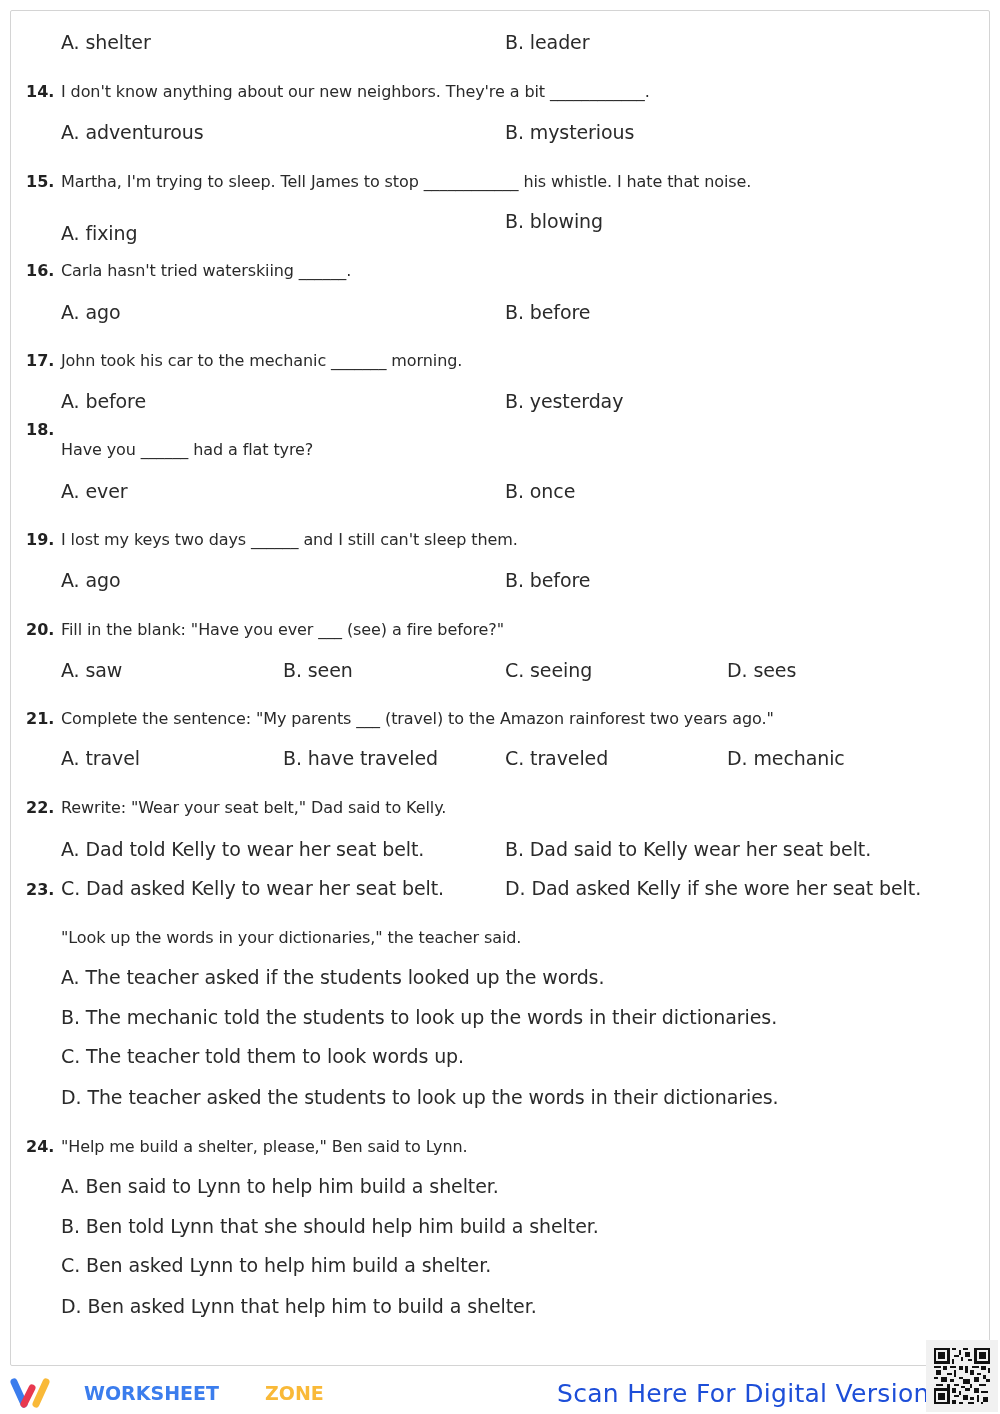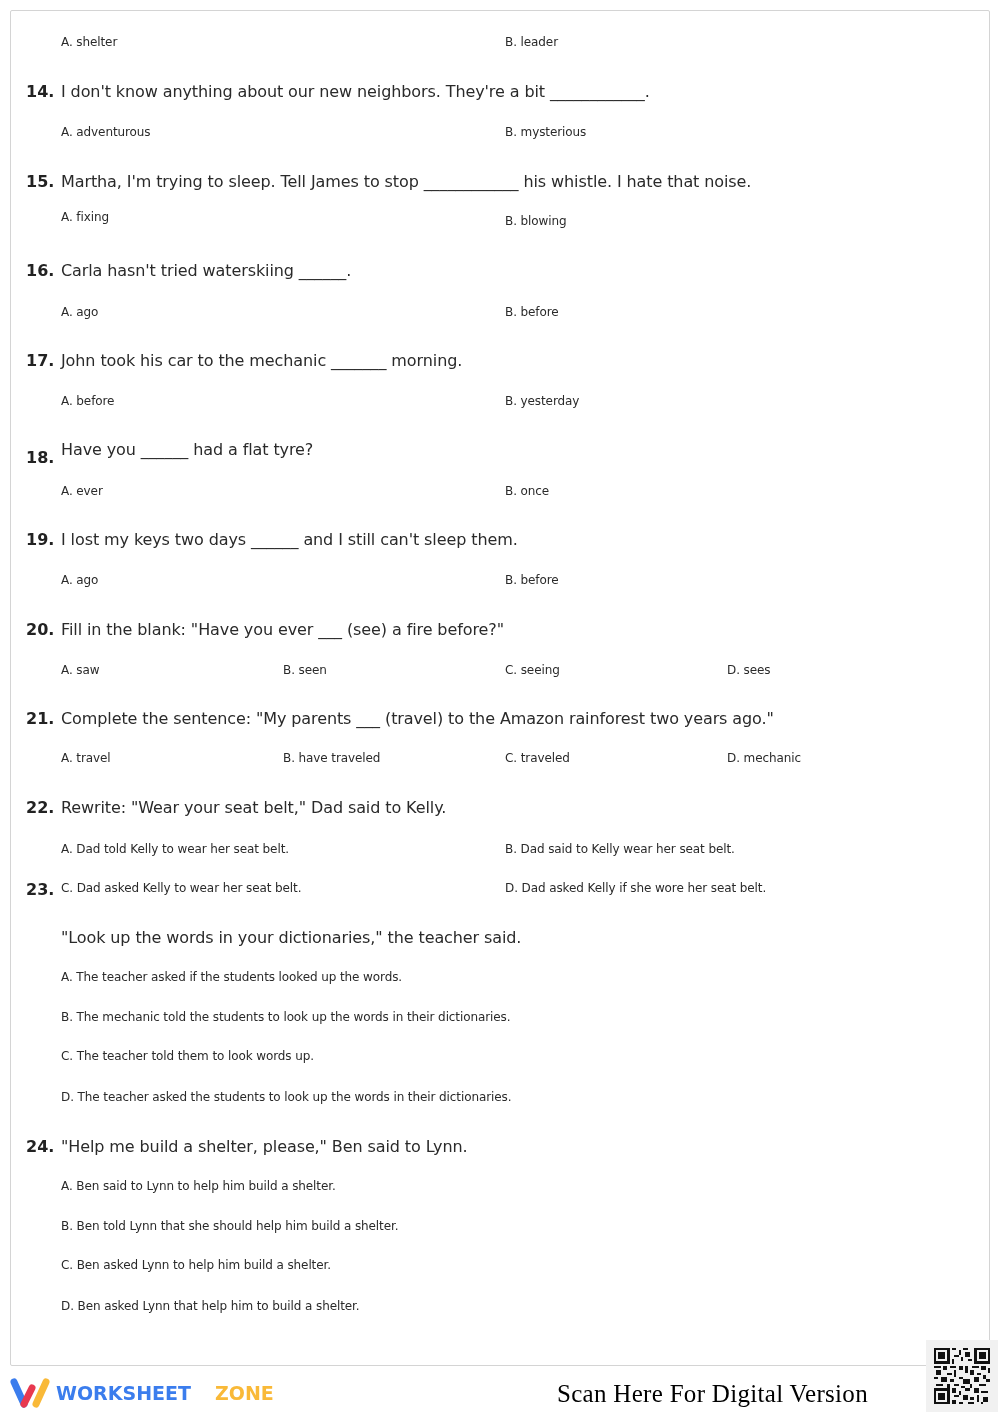--- a/index.html
+++ b/index.html
@@ -7,69 +7,69 @@
     body { position: relative; font-family: "DejaVu Sans", sans-serif; color: #2a2a2a; }
 
     .frame {
       position: absolute; left: 10px; top: 10px; width: 980px; height: 1356px;
       border: 1.5px solid #d4d4d4; border-radius: 2px;
     }
 
     .line { position: absolute; font-size: 16px; line-height: 20px; white-space: nowrap; letter-spacing: -0.1px; }
     .qnum { position: absolute; left: 26px; font-weight: bold; font-size: 16px; line-height: 20px; color: #222; text-align: right; }
     .qtext { left: 61px; }
-    .opt { font-size: 12px; }
+    .opt { font-size: 19px; }
     .c1 { left: 61px; }
     .c2 { left: 505px; }
     .q4c2 { left: 283px; }
     .q4c3 { left: 505px; }
     .q4c4 { left: 727px; }
 
-    .footer-logo { position: absolute; left: 8px; top: 1376px; height: 34px; display: flex; align-items: center; }
+    .footer-logo { position: absolute; left: 8px; top: 1376px; height: 34px; display: flex; align-items: center; gap: 28px; }
     .logo-mark { width: 44px; height: 34px; }
     .brand { font-family: "DejaVu Sans", sans-serif; font-weight: bold; font-size: 19px; letter-spacing: 0px; margin-left: 4px; }
     .brand-a { color: #3b7ded; }
-    .brand-b { color: #f9b938; margin-left: 24px; }
+    .brand-b { color: #f9b938; margin-left: 18px; }
 
     .scan-text {
       position: absolute; left: 557px; top: 1378px; font-size: 25px; line-height: 32px;
-      color: #000000; letter-spacing: 0.3px; white-space: nowrap; font-family: Liberation Serif, serif;
+      color: #1d4ed8; letter-spacing: 0.3px; white-space: nowrap;
     }
     .qr-box { position: absolute; left: 926px; top: 1340px; width: 72px; height: 72px; background: #f1f1f1; }
     .qr { position: absolute; left: 8px; top: 8px; width: 56px; height: 56px; }
   </style>
 </head>
 <body>
 
 <div class="frame"></div>
 
 <div class="line opt c1" style="top:32px">A. shelter</div>
 <div class="line opt c2" style="top:32px">B. leader</div>
 
 <div class="qnum" style="top:82px">14.</div>
 <div class="line qtext" style="top:82px">I don't know anything about our new neighbors. They're a bit ____________.</div>
 <div class="line opt c1" style="top:122px">A. adventurous</div>
 <div class="line opt c2" style="top:122px">B. mysterious</div>
 
 <div class="qnum" style="top:172px">15.</div>
 <div class="line qtext" style="top:172px">Martha, I'm trying to sleep. Tell James to stop ____________ his whistle. I hate that noise.</div>
-<div class="line opt c1" style="top:207px">A. fixing</div>
+<div class="line opt c1" style="top:223px">A. fixing</div>
 <div class="line opt c2" style="top:211px">B. blowing</div>
 
 <div class="qnum" style="top:261px">16.</div>
 <div class="line qtext" style="top:261px">Carla hasn't tried waterskiing ______.</div>
 <div class="line opt c1" style="top:302px">A. ago</div>
 <div class="line opt c2" style="top:302px">B. before</div>
 
 <div class="qnum" style="top:351px">17.</div>
 <div class="line qtext" style="top:351px">John took his car to the mechanic _______ morning.</div>
 <div class="line opt c1" style="top:391px">A. before</div>
 <div class="line opt c2" style="top:391px">B. yesterday</div>
 
-<div class="qnum" style="top:448px">18.</div>
+<div class="qnum" style="top:420px">18.</div>
 <div class="line qtext" style="top:440px">Have you ______ had a flat tyre?</div>
 <div class="line opt c1" style="top:481px">A. ever</div>
 <div class="line opt c2" style="top:481px">B. once</div>
 
 <div class="qnum" style="top:530px">19.</div>
 <div class="line qtext" style="top:530px">I lost my keys two days ______ and I still can't sleep them.</div>
 <div class="line opt c1" style="top:570px">A. ago</div>
 <div class="line opt c2" style="top:570px">B. before</div>
 
 <div class="qnum" style="top:620px">20.</div>

